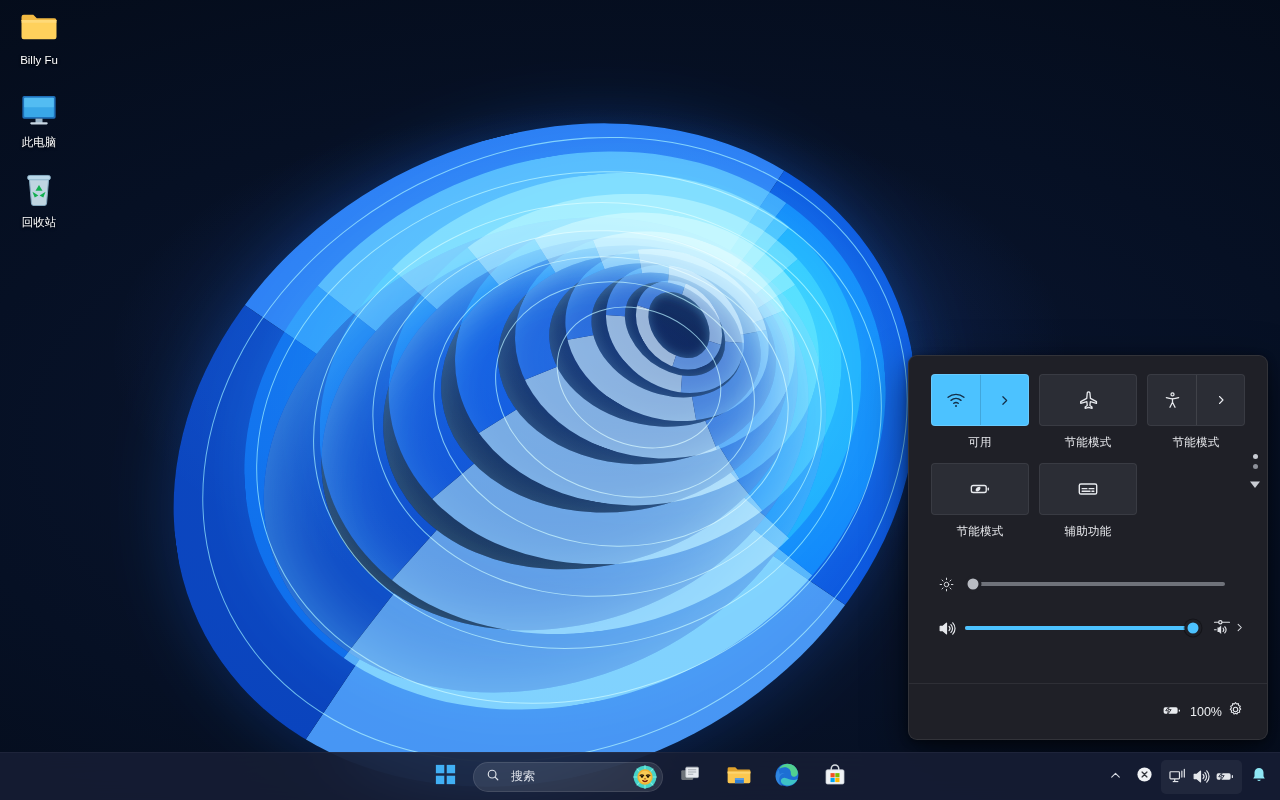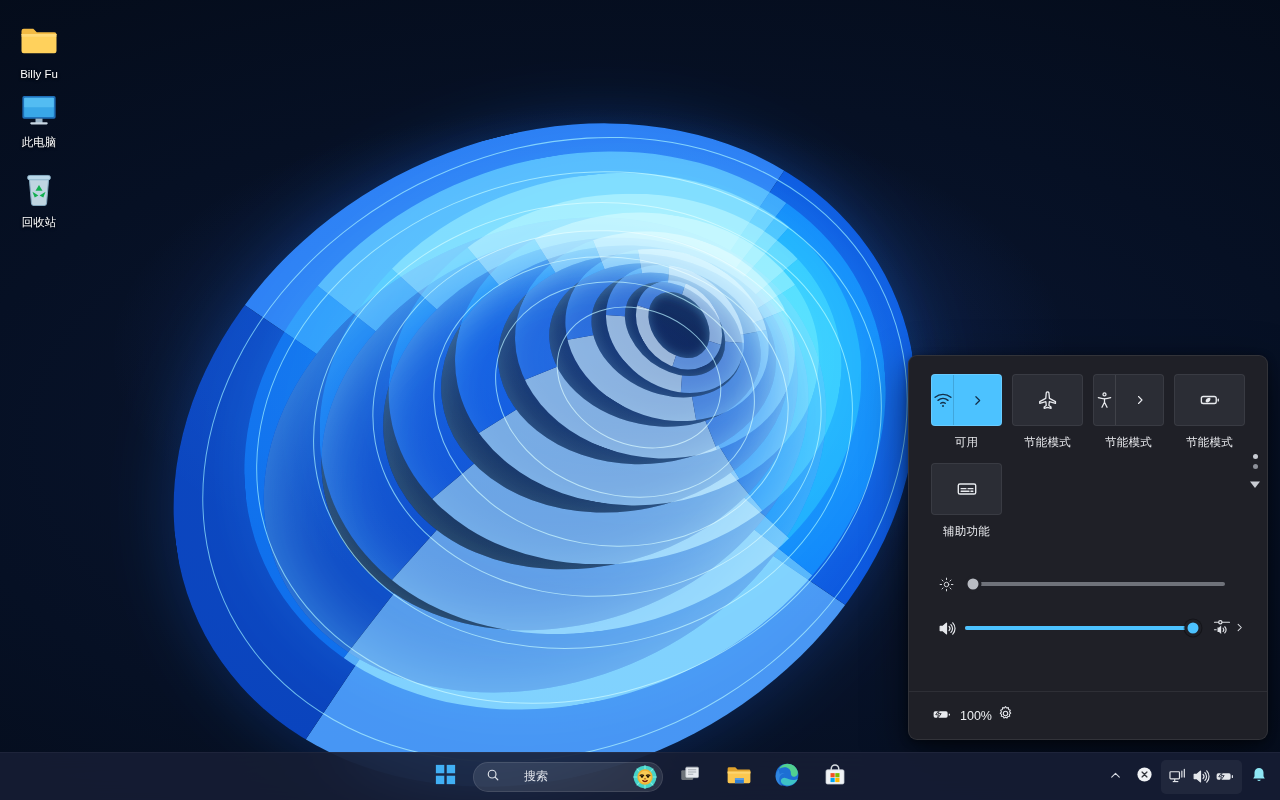--- a/index.html
+++ b/index.html
@@ -43,21 +43,21 @@
   #qs {
     position:absolute; left:908px; top:355px; width:360px; height:385px;
     background:#1f2027;
     border:1px solid rgba(255,255,255,0.085);
     border-radius:9px;
     box-shadow:0 14px 42px rgba(0,0,0,0.55), 0 2px 8px rgba(0,0,0,0.4);
     color:#fff;
   }
   #qsGrid {
     padding:18px 22px 0 22px;
-    display:grid; grid-template-columns:repeat(4,1fr);
+    display:grid; grid-template-columns:repeat(3,1fr);
     column-gap:10px; row-gap:0;
   }
   .tileCell { display:flex; flex-direction:column; align-items:center; }
   .tile {
     width:100%; height:52px; border-radius:4px;
     display:flex; align-items:center;
     background:#2b2d35;
     border:1px solid rgba(255,255,255,0.07);
     overflow:hidden;
   }
@@ -105,23 +105,23 @@
   .thumb {
     position:absolute; top:50%; width:17px; height:17px; border-radius:50%;
     transform:translate(-50%,-50%);
     background:#b8bbc2; border:3px solid #1f2027;
   }
   .thumb.accent { background:#4cc2ff; border-color:#1f2027; box-shadow:0 0 0 1px rgba(0,0,0,.35); }
   .srow .trail { width:44px; flex:0 0 44px; display:flex; align-items:center; justify-content:flex-end; gap:2px; }
 
   
   #qsFooter {
-    position:absolute; left:0; right:0; bottom:0; height:48px;
+    position:absolute; left:0; right:0; bottom:0; height:56px;
     border-top:1px solid rgba(255,255,255,0.07);
-    display:flex; align-items:center; justify-content:flex-start;
+    display:flex; align-items:center; justify-content:flex-end;
     padding:0 18px 0 22px;
   }
   #battWrap { display:flex; align-items:center; gap:8px; font-size:12.5px; color:#eceef1; }
 
   
   #taskbar {
     position:absolute; left:0; right:0; bottom:0; height:48px;
     background:rgba(23,30,52,0.88);
     backdrop-filter:blur(22px);
     border-top:1px solid rgba(255,255,255,0.045);
@@ -133,21 +133,21 @@
   }
   .tbBtn {
     width:40px; height:40px; border-radius:5px;
     display:flex; align-items:center; justify-content:center;
     cursor:default;
   }
   #searchBox {
     width:190px; height:30px; border-radius:15px;
     background:rgba(255,255,255,0.10);
     border:1px solid rgba(255,255,255,0.10);
-    display:flex; align-items:center; padding:0 4px 0 12px; gap:24px;
+    display:flex; align-items:center; padding:0 4px 0 12px; gap:11px;
   }
   #searchBox .ph { font-size:12px; color:#dfe3ea; flex:1; }
   #tray {
     position:absolute; right:6px; height:48px;
     display:flex; align-items:center; gap:2px;
   }
   .trayBtn {
     height:32px; border-radius:4px; padding:0 6px;
     display:flex; align-items:center; justify-content:center; cursor:default;
   }
@@ -174,21 +174,21 @@
       <div class="petal" style="width: 96px; height: 78px; left: 56px; top: -159px; transform: rotate(60deg) skewX(-6deg); border-width: 12px; border-style: solid; border-color: rgba(163, 198, 255, 0.76) rgba(106, 154, 251, 0.76) rgba(194, 220, 255, 0.76) rgba(66, 121, 250, 0.76); border-image: initial; border-radius: 50%; box-shadow: rgba(112, 196, 255, 0.36) 0px 0px 10.8px inset, rgba(26, 110, 255, 0.16) 0px 0px 8.4px;"></div>
       <div class="petal" style="width: 720px; height: 605px; left: -380px; top: -298.5px; transform: rotate(-13deg) skewX(-6deg); border: 1.4px solid rgba(143, 225, 255, 0.72); border-radius: 50%;"></div>
       <div class="petal" style="width: 628px; height: 527px; left: -320px; top: -271.5px; transform: rotate(-5deg) skewX(-6deg); border: 1.4px solid rgba(148, 226, 255, 0.72); border-radius: 50%;"></div>
       <div class="petal" style="width: 536px; height: 449px; left: -260px; top: -244.5px; transform: rotate(3deg) skewX(-6deg); border: 1.4px solid rgba(153, 228, 255, 0.72); border-radius: 50%;"></div>
       <div class="petal" style="width: 444px; height: 371px; left: -200px; top: -217.5px; transform: rotate(11deg) skewX(-6deg); border: 1.4px solid rgba(158, 229, 255, 0.72); border-radius: 50%;"></div>
       <div class="petal" style="width: 352px; height: 293px; left: -140px; top: -190.5px; transform: rotate(19deg) skewX(-6deg); border: 1.4px solid rgba(163, 231, 255, 0.72); border-radius: 50%;"></div>
       <div class="petal" style="width: 260px; height: 215px; left: -80px; top: -163.5px; transform: rotate(27deg) skewX(-6deg); border: 1.4px solid rgba(168, 232, 255, 0.72); border-radius: 50%;"></div>
       <div class="petal" style="width: 168px; height: 137px; left: -20px; top: -136.5px; transform: rotate(35deg) skewX(-6deg); border: 1.4px solid rgba(173, 233, 255, 0.72); border-radius: 50%;"></div>
     </div>
 
-  <div class="dicon" style="left:2px; top:20px;">
+  <div class="dicon" style="left:2px; top:6px;">
     <span class="glyph">
       <svg width="42" height="42" viewBox="0 0 48 48">
         <path d="M4 12.5a2.5 2.5 0 0 1 2.5-2.5h11l4 4h20a2.5 2.5 0 0 1 2.5 2.5V17H4z" fill="#f2ba43"></path>
         <path d="M4 16h40v19.5a2.5 2.5 0 0 1-2.5 2.5h-35A2.5 2.5 0 0 1 4 35.5z" fill="#ffd15c"></path>
         <path d="M4 16h40v3H4z" fill="#ffe08a" opacity=".6"></path>
       </svg>
     </span>
     <span class="lbl">Billy Fu</span>
   </div>
 

